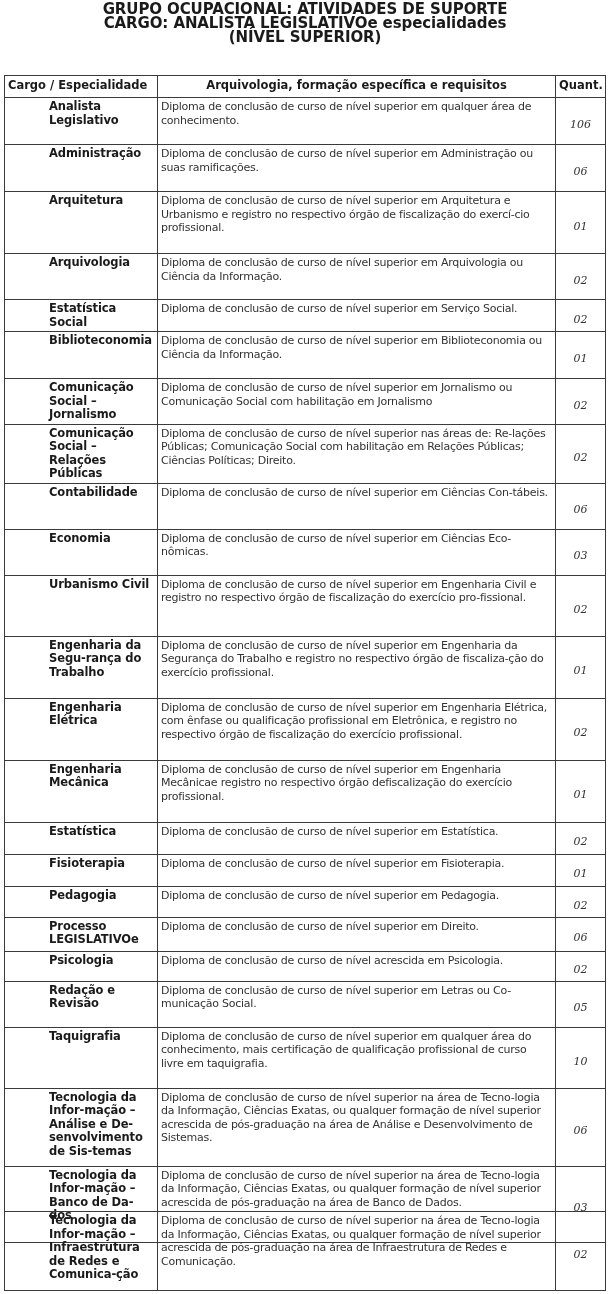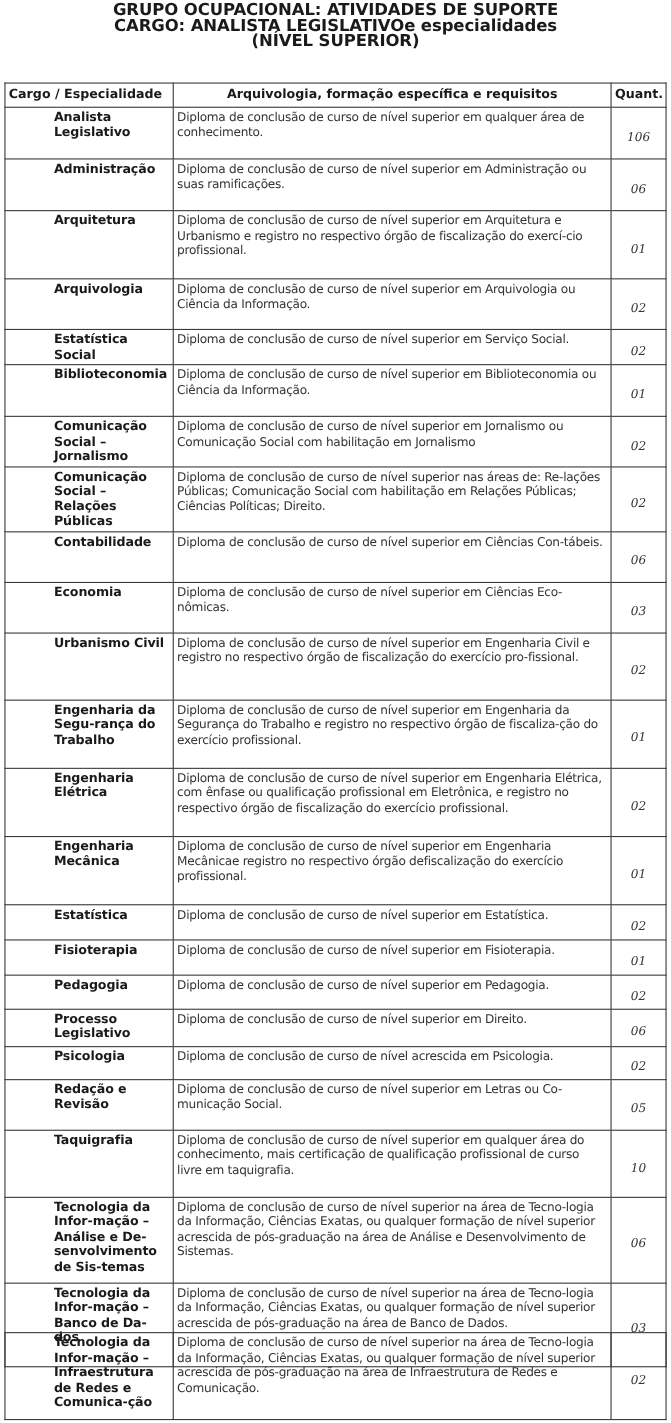--- a/index.html
+++ b/index.html
@@ -117,21 +117,21 @@
         <td class="c1">Fisioterapia</td>
         <td class="c2">Diploma de conclusão de curso de nível superior em Fisioterapia.</td>
         <td class="c3">01</td>
       </tr>
       <tr style="height: 31px;">
         <td class="c1">Pedagogia</td>
         <td class="c2">Diploma de conclusão de curso de nível superior em Pedagogia.</td>
         <td class="c3">02</td>
       </tr>
       <tr style="height: 34px;">
-        <td class="c1">Processo Legislativo</td>
+        <td class="c1">Processo LEGISLATIVOe</td>
         <td class="c2">Diploma de conclusão de curso de nível superior em Direito.</td>
         <td class="c3">06</td>
       </tr>
       <tr style="height: 30px;">
         <td class="c1">Psicologia</td>
         <td class="c2">Diploma de conclusão de curso de nível acrescida em Psicologia.</td>
         <td class="c3">02</td>
       </tr>
       <tr style="height: 46px;">
         <td class="c1">Redação e Revisão</td>

